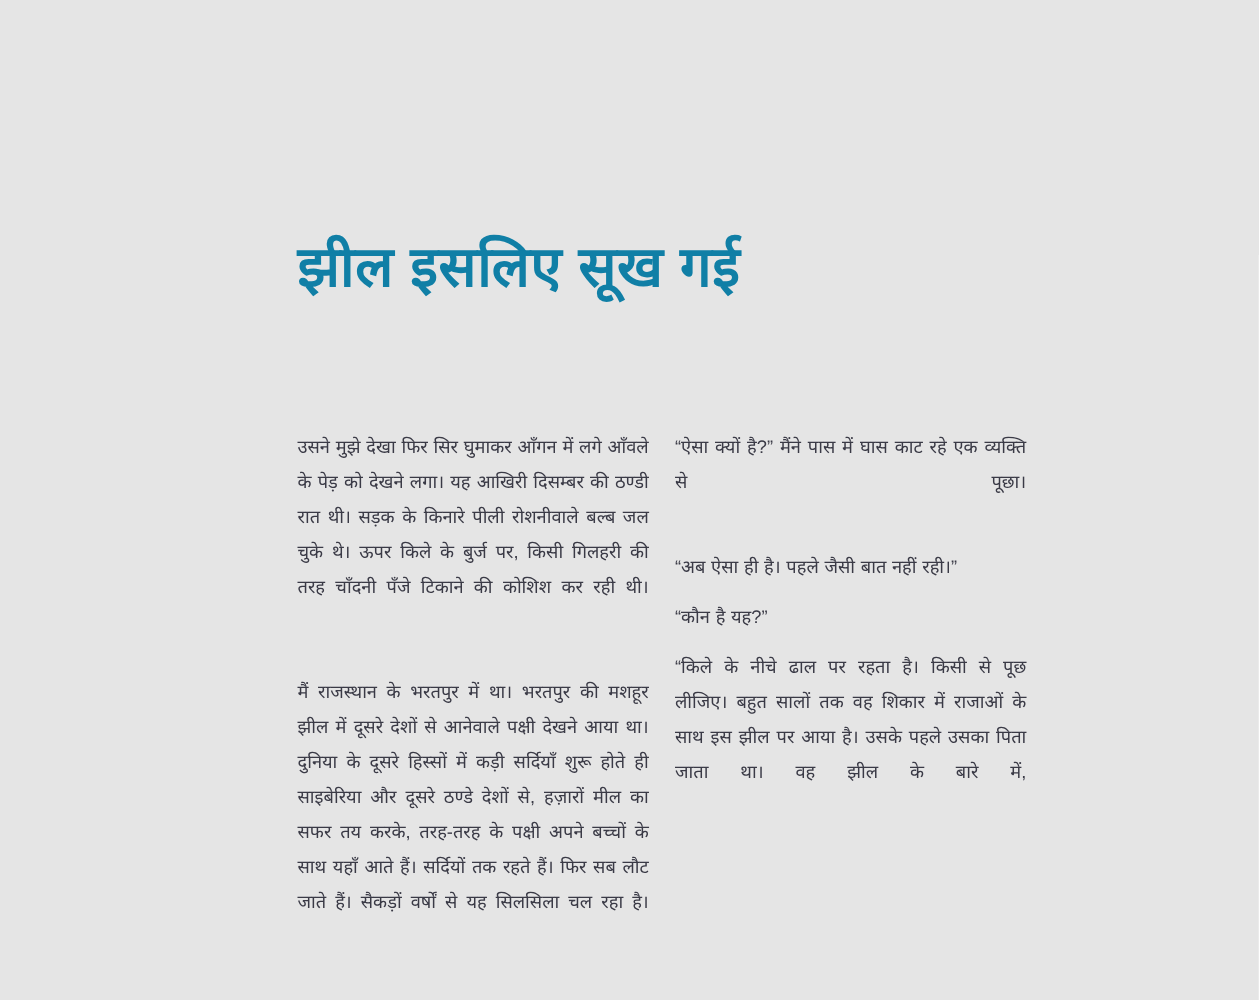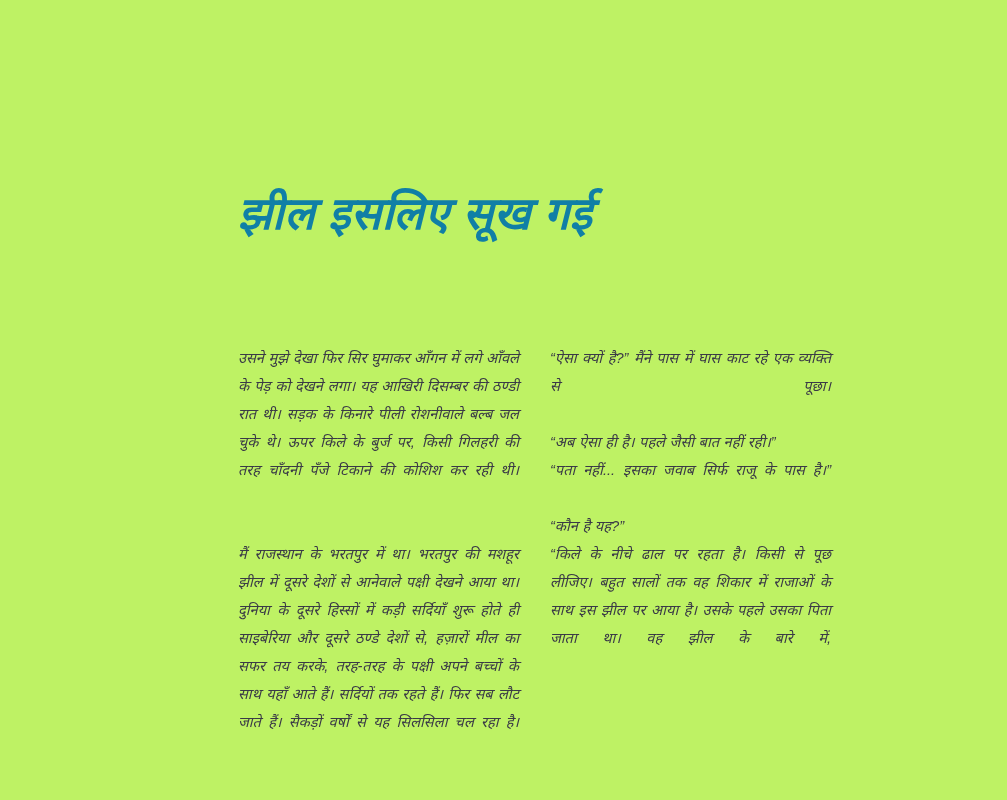--- a/index.html
+++ b/index.html
@@ -14,22 +14,21 @@
   body {
     font-family: "Liberation Serif", "DejaVu Serif", serif;
     color: #3a3a46;
     overflow: hidden;
     position: relative;
   }
 
   .page {
     position: absolute;
     inset: 0;
-    background: #bef264;
-    font-style: italic;
+    background: #e5e5e5;
   }
 
   
   .title-block {
     position: absolute;
     left: 238px;
     top: 186px;
     width: 560px;
   }
 
@@ -45,21 +44,21 @@
 
   
   .columns {
     position: absolute;
     left: 238px;
     top: 344px;
     width: 583px;
     height: 400px;
     display: flex;
     flex-direction: row;
-    gap: 31px;
+    gap: 21px;
     align-items: flex-start;
   }
 
   .column {
     width: 281px;
     flex: 0 0 281px;
   }
 
   .para {
     font-family: "Liberation Sans", "DejaVu Sans", sans-serif;
@@ -69,21 +68,21 @@
     text-align: justify;
     text-justify: inter-word;
     word-spacing: 0.5px;
   }
 
   .para + .para {
     margin-top: 28px;
   }
 
   .para.tight + .para.tight {
-    margin-top: 0;
+    margin-top: 12px;
   }
 
   
   .para::after {
     content: "";
     display: inline-block;
     width: 100%;
   }
 
   .para.noafter::after { content: none; display: none; }
@@ -100,20 +99,19 @@
   <div class="columns">
 
     <div class="column">
       <p class="para">उसने मुझे देखा फिर सिर घुमाकर आँगन में लगे आँवले के पेड़ को देखने लगा। यह आखिरी दिसम्बर की ठण्डी रात थी। सड़क के किनारे पीली रोशनीवाले बल्ब जल चुके थे। ऊपर किले के बुर्ज पर, किसी गिलहरी की तरह चाँदनी पँजे टिकाने की कोशिश कर रही थी।</p>
       <p class="para">मैं राजस्थान के भरतपुर में था। भरतपुर की मशहूर झील में दूसरे देशों से आनेवाले पक्षी देखने आया था। दुनिया के दूसरे हिस्सों में कड़ी सर्दियाँ शुरू होते ही साइबेरिया और दूसरे ठण्डे देशों से, हज़ारों मील का सफर तय करके, तरह-तरह के पक्षी अपने बच्चों के साथ यहाँ आते हैं। सर्दियों तक रहते हैं। फिर सब लौट जाते हैं। सैकड़ों वर्षों से यह सिलसिला चल रहा है।</p>
     </div>
 
     <div class="column">
       <p class="para tight">“ऐसा क्यों है?” मैंने पास में घास काट रहे एक व्यक्ति से पूछा।</p>
       <p class="para tight noafter">“अब ऐसा ही है। पहले जैसी बात नहीं रही।”</p>
-      <p class="para tight">“पता नहीं... इसका जवाब सिर्फ राजू के पास है।”</p>
       <p class="para tight noafter">“कौन है यह?”</p>
       <p class="para tight">“किले के नीचे ढाल पर रहता है। किसी से पूछ लीजिए। बहुत सालों तक वह शिकार में राजाओं के साथ इस झील पर आया है। उसके पहले उसका पिता जाता था। वह झील के बारे में,</p>
     </div>
 
   </div>
 
 </div>
 
 </body></html>

